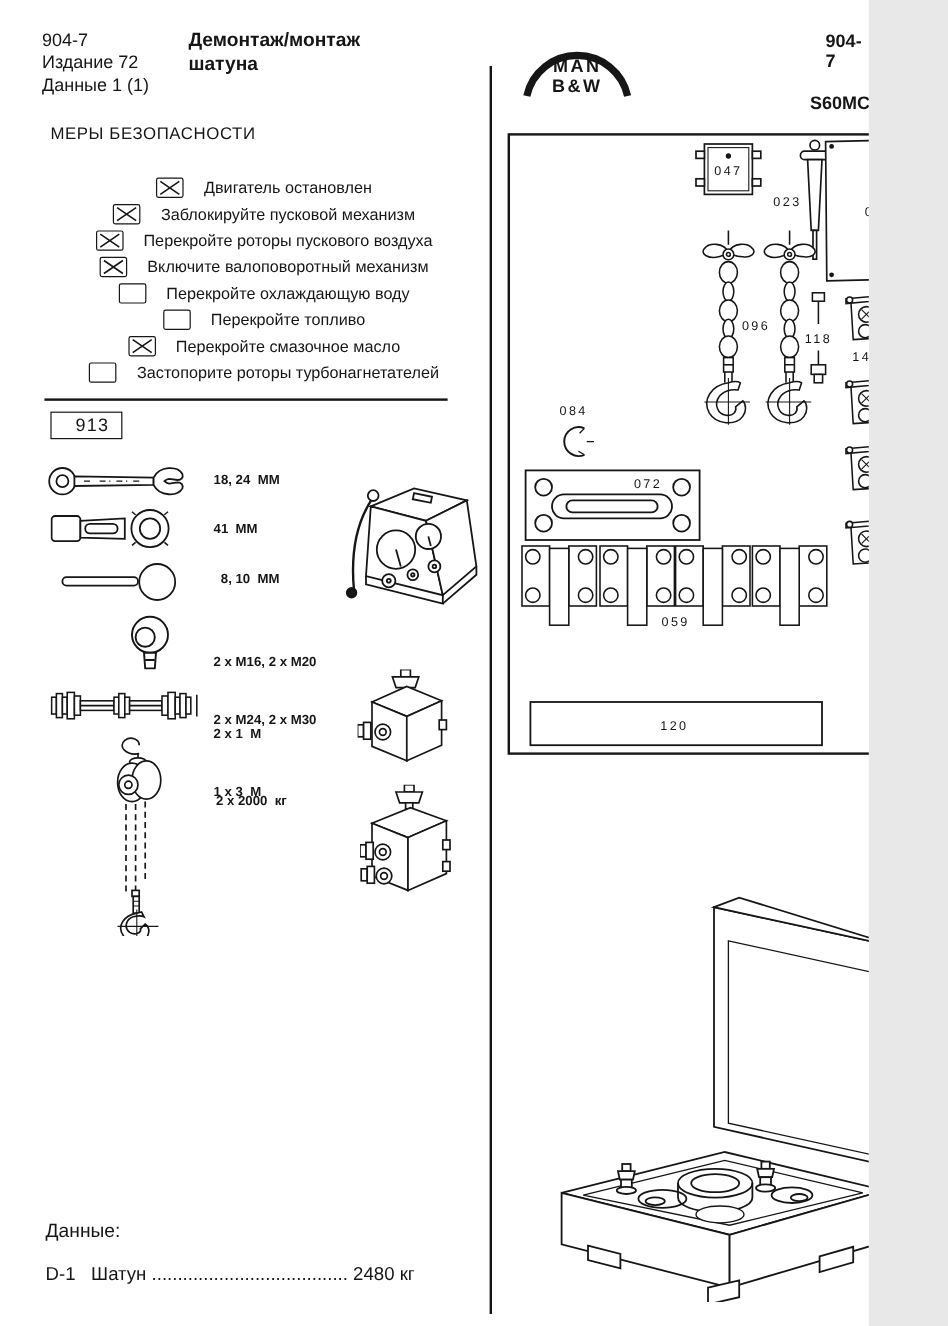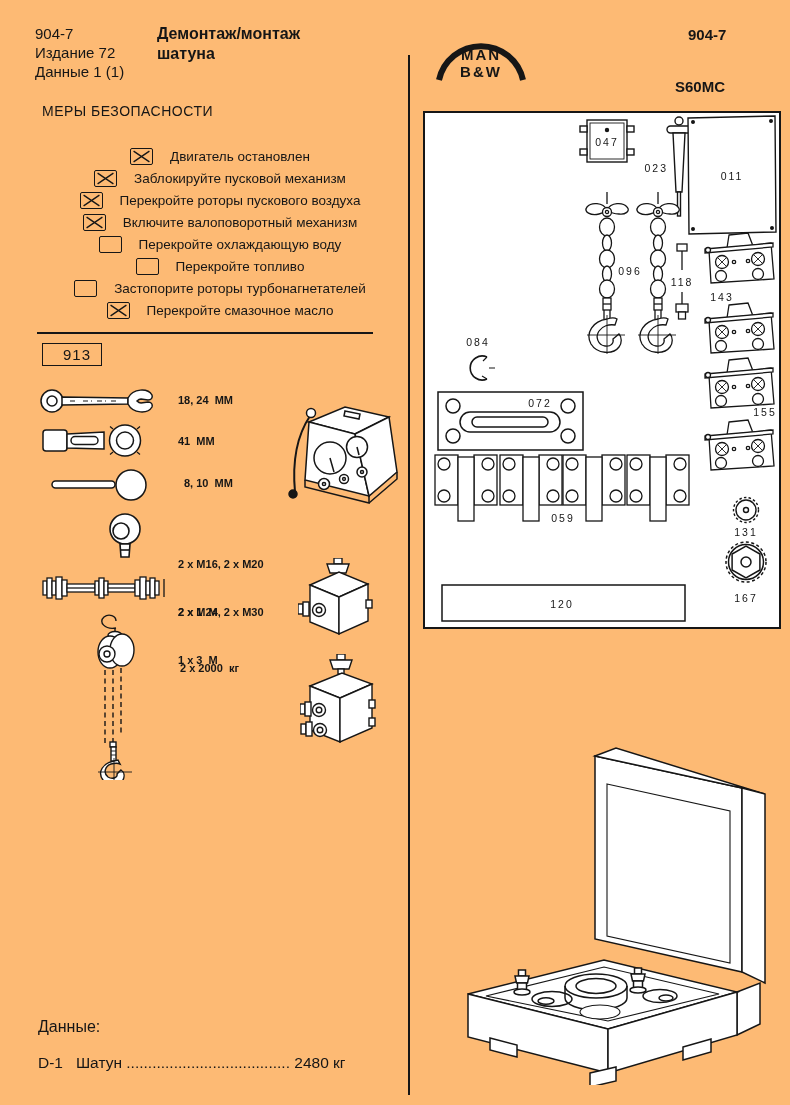--- a/index.html
+++ b/index.html
@@ -1,16 +1,16 @@
 <!DOCTYPE html>
 <html><head>
 <meta charset="utf-8">
 <style>
   html,body{margin:0;padding:0;background:#e8e8e8;}
-  .page{position:relative;width:790px;height:1105px;background:#fdba74;overflow:hidden;
+  .page{position:relative;width:724px;height:1105px;background:#ffffff;overflow:hidden;
         font-family:"Liberation Sans",sans-serif;color:#161616;}
   .abs{position:absolute;}
   .hdr{font-size:15px;line-height:19px;}
   .title{font-size:16px;font-weight:bold;line-height:20px;}
   .hdr-right{font-size:15px;font-weight:bold;}
   .safety-heading{font-size:14px;letter-spacing:.5px;text-align:center;}
   .safety-row{display:flex;align-items:center;height:21.9px;justify-content:center;}
   .checkbox{width:23px;height:17px;border:1.6px solid #161616;border-radius:2px;
             box-sizing:border-box;flex:0 0 auto;display:inline-block;}
   .checkbox svg{display:block;width:100%;height:100%;}
@@ -87,30 +87,30 @@
       </div>
       <div class="safety-row">
         <span class="checkbox"></span>
         <span class="safety-label">Перекройте охлаждающую воду</span>
       </div>
       <div class="safety-row">
         <span class="checkbox"></span>
         <span class="safety-label">Перекройте топливо</span>
       </div>
       <div class="safety-row">
-        <span class="checkbox"></span>
-        <span class="safety-label">Застопорите роторы турбонагнетателей</span>
-      </div>
-      <div class="safety-row">
         <span class="checkbox">
           <svg viewBox="0 0 24 18">
             <path d="M2.5,2.5 L21.5,15.5 M21.5,2.5 L2.5,15.5" stroke="#161616" stroke-width="1.6" fill="none"></path>
           </svg>
         </span>
         <span class="safety-label">Перекройте смазочное масло</span>
+      </div>
+      <div class="safety-row">
+        <span class="checkbox"></span>
+        <span class="safety-label">Застопорите роторы турбонагнетателей</span>
       </div>
     </div>
 
   <div class="rule" style="left:37px;top:332px;width:336px;height:2px;"></div>
 
   <div class="abs plate-box" style="left:42px;top:343px;padding-left:20px;">913</div>
 
   <svg class="abs" style="left:40px;top:386px;" width="116" height="31" viewBox="0 0 116 31">
     <g fill="#fff" stroke="#161616" stroke-width="1.5">
       <circle cx="12" cy="15" r="11"></circle>
@@ -168,21 +168,21 @@
   </svg>
 
   <svg class="abs" style="left:98px;top:510px;" width="60" height="54" viewBox="0 0 60 54">
     <g fill="#fff" stroke="#161616" stroke-width="1.6">
       <circle cx="27" cy="19" r="15"></circle>
       <circle cx="23" cy="21" r="8"></circle>
       <path d="M22,34 L32,34 L31,47 L23,47 Z"></path>
       <line x1="23" y1="40" x2="31" y2="40"></line>
     </g>
   </svg>
-  <div class="abs spec" style="left:178px;top:524px;text-align:center;">
+  <div class="abs spec" style="left:178px;top:512px;text-align:center;">
     <div>2 x M16, 2 x M20</div>
     <div>2 x M24, 2 x M30</div>
   </div>
 
   <svg class="abs" style="left:42px;top:572px;" width="132" height="32" viewBox="0 0 132 32">
     <g fill="#fff" stroke="#161616" stroke-width="1.3">
       <rect x="1" y="9" width="4" height="14"></rect>
         <rect x="5" y="6" width="5" height="20"></rect>
       <rect x="10" y="9" width="4" height="14"></rect>
         <rect x="14" y="5" width="6" height="22"></rect>

